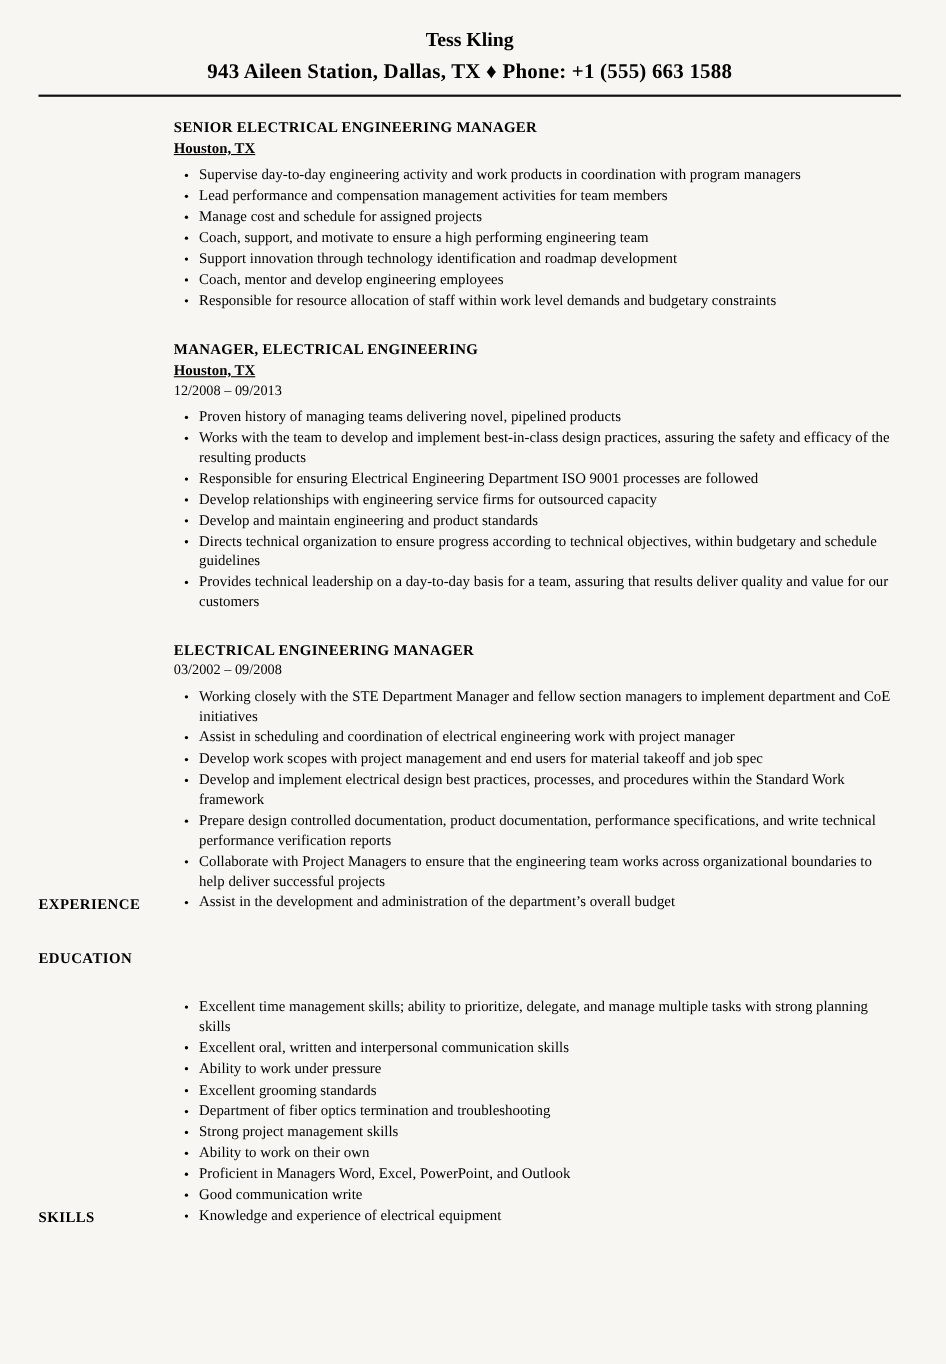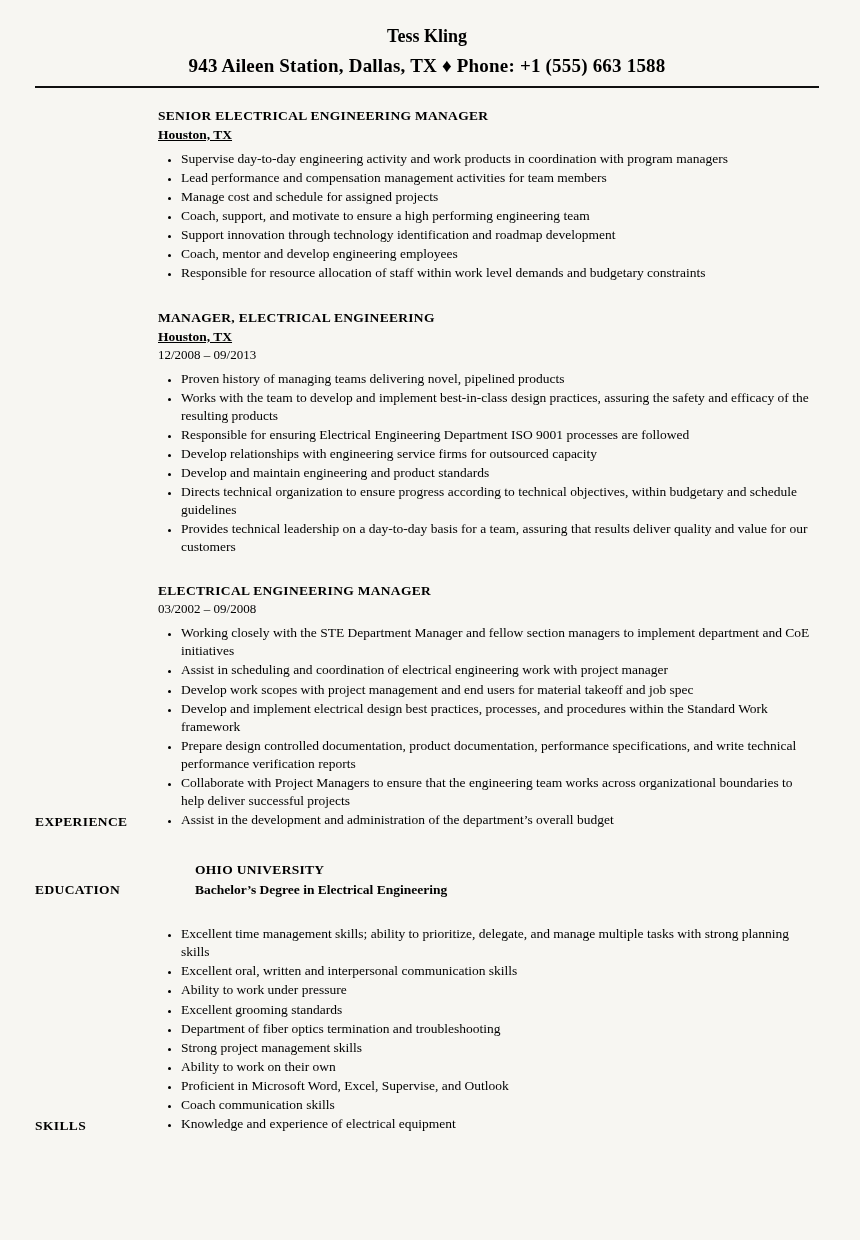--- a/index.html
+++ b/index.html
@@ -149,37 +149,33 @@
             <li>Collaborate with Project Managers to ensure that the engineering team works across organizational boundaries to help deliver successful projects</li>
             <li>Assist in the development and administration of the department’s overall budget</li>
           </ul>
       </div>
 
     </div>
   </div>
 
   <div class="section section-education">
     <div class="section-label">EDUCATION</div>
-    <div class="section-content">
-      <div class="school-name">OHIO UNIVERSITY</div>
-      <div class="degree">Bachelor’s Degree in Electrical Engineering</div>
-    </div>
   </div>
 
   <div class="section section-skills">
     <div class="section-label">SKILLS</div>
     <div class="section-content">
       <ul class="bullets">
           <li>Excellent time management skills; ability to prioritize, delegate, and manage multiple tasks with strong planning skills</li>
           <li>Excellent oral, written and interpersonal communication skills</li>
           <li>Ability to work under pressure</li>
           <li>Excellent grooming standards</li>
           <li>Department of fiber optics termination and troubleshooting</li>
           <li>Strong project management skills</li>
           <li>Ability to work on their own</li>
-          <li>Proficient in Microsoft Word, Excel, Supervise, and Outlook</li>
-          <li>Coach communication skills</li>
+          <li>Proficient in Managers Word, Excel, PowerPoint, and Outlook</li>
+          <li>Good communication write</li>
           <li>Knowledge and experience of electrical equipment</li>
         </ul>
     </div>
   </div>
 
 </div>
 
 </body></html>

